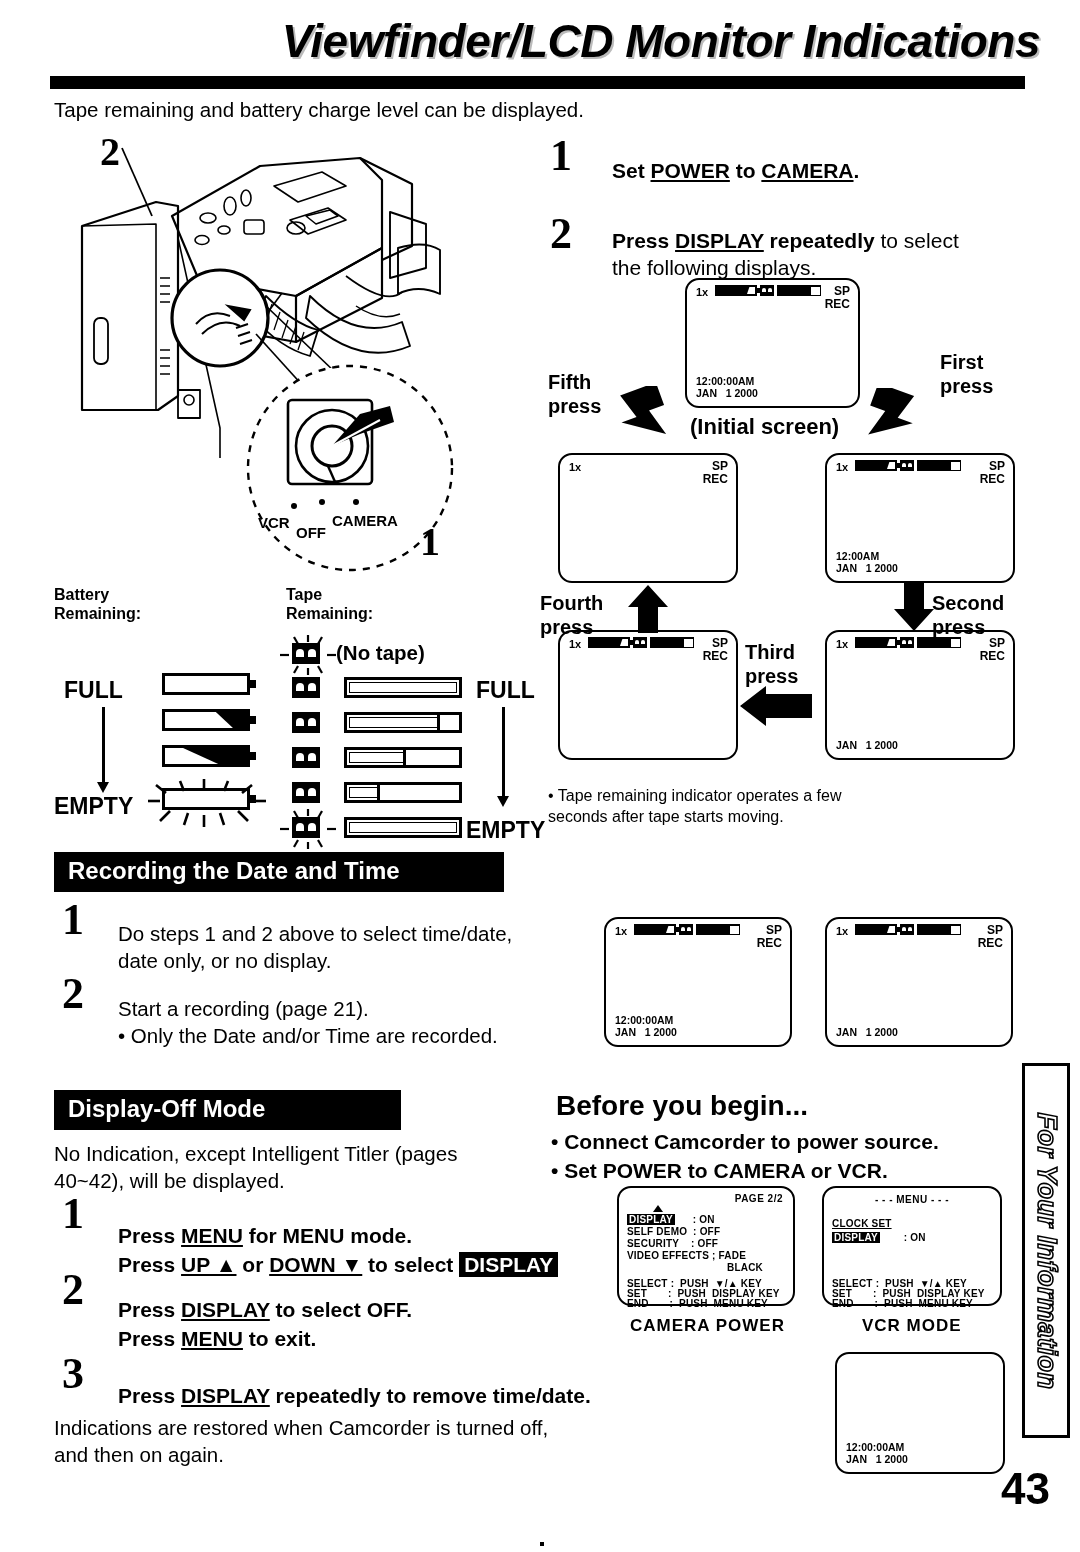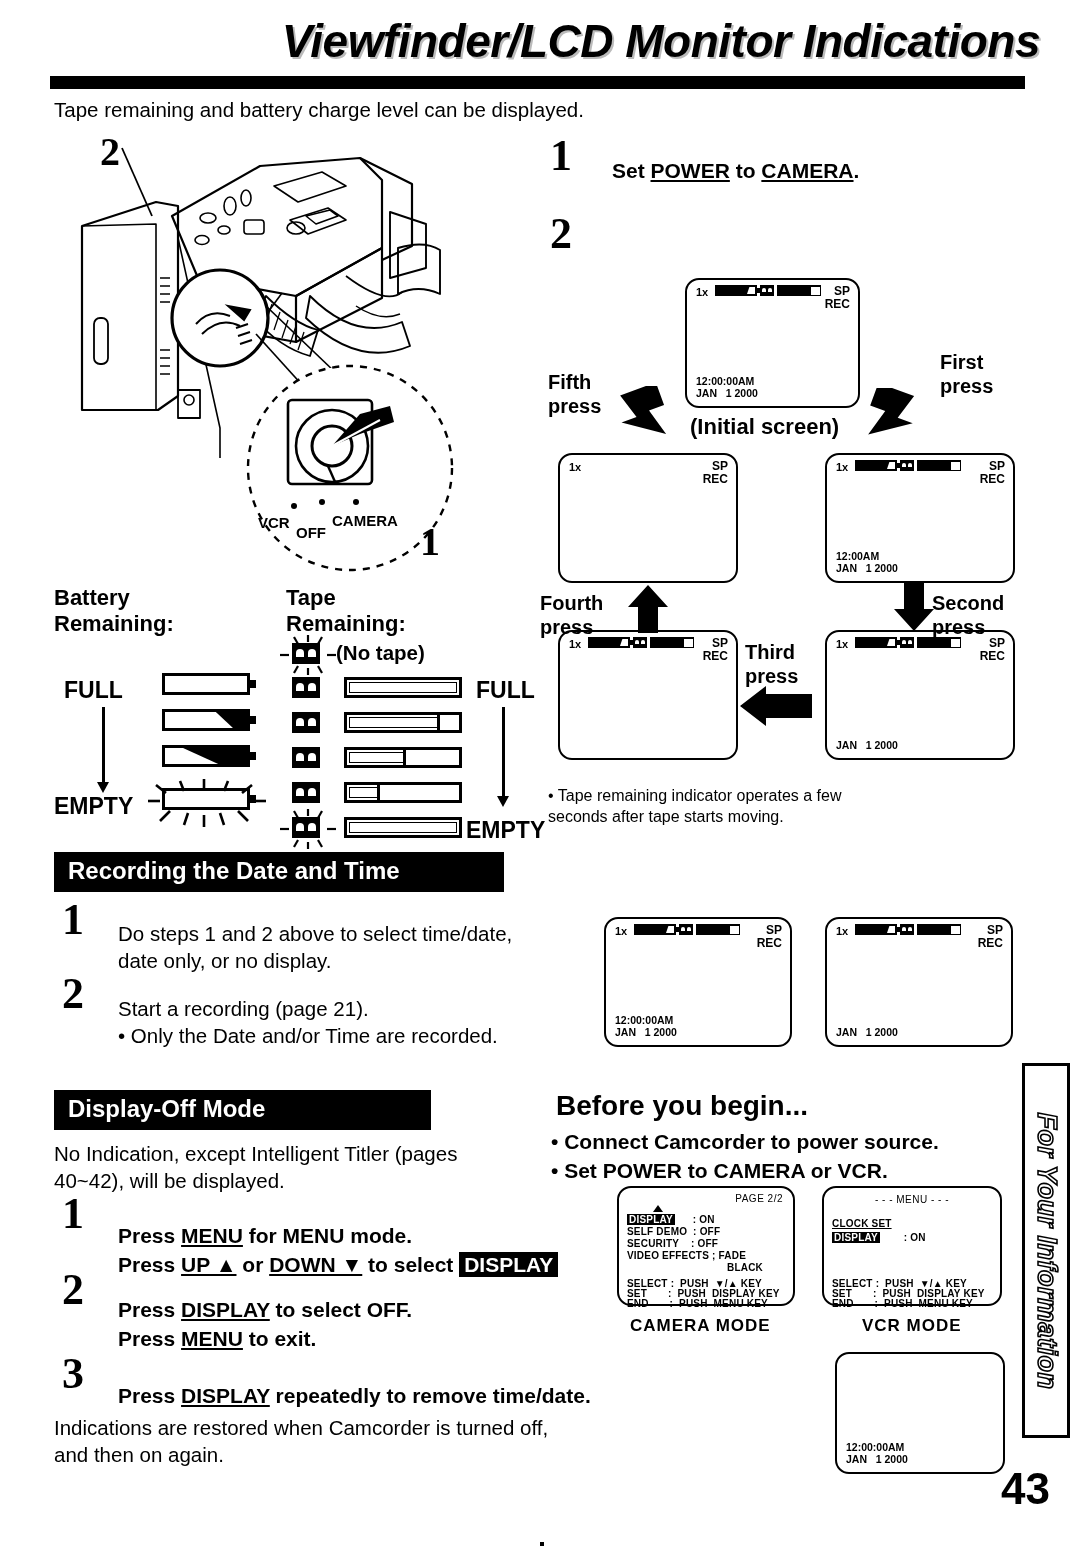--- a/index.html
+++ b/index.html
@@ -73,21 +73,21 @@
   .tape-osd .empty{ position:absolute; right:1px; top:1.5px; height:8px; background:#fff; }
 
   .arrow { position:absolute; }
   .lbl { position:absolute; font-size:20px; font-weight:bold; line-height:1.2; }
   .initial { position:absolute; font-size:22px; font-weight:bold; }
 
   .note { position:absolute; font-size:16px; line-height:1.3; }
 
   
   .legend { position:absolute; left:54px; top:585px; width:495px; height:265px; }
-  .lghead { position:absolute; font-size:22px; font-weight:bold; line-height:1.2; }
+  .lghead { position:absolute; font-size:16px; font-weight:bold; line-height:1.2; }
   .bigword { position:absolute; font-size:23px; font-weight:bold; font-family:"Liberation Sans",sans-serif;}
   .dnarrow { position:absolute; width:3px; background:#000; }
   .dnarrow::after{ content:""; position:absolute; left:-5px; bottom:-10px;
     border-left:6.5px solid transparent; border-right:6.5px solid transparent; border-top:11px solid #000; }
 
   .batt-lg { position:absolute; width:88px; height:22px; border:3.5px solid #000; background:#fff; }
   .batt-lg::after{ content:""; position:absolute; right:-9px; top:4px; width:6px; height:8px; background:#000; }
   .batt-lg .diag { position:absolute; top:0; height:100%; background:#000;
      clip-path:polygon(0 0,100% 0,100% 100%,55% 100%); }
 
@@ -110,21 +110,21 @@
   
   .body { position:absolute; font-size:20.5px; line-height:1.32; }
   .bodyb { position:absolute; font-size:21px; font-weight:bold; line-height:1.38; }
   .badge { background:#000; color:#fff; padding:1px 5px; font-weight:bold; }
 
   
   .menu-vf {
     position:absolute; border:2.5px solid #000; border-radius:14px; background:#fff;
     font-family:"Liberation Sans", sans-serif;
   }
-  .menu-vf .mtitle { position:absolute; font-size:10px; font-weight:normal; letter-spacing:0.5px; }
+  .menu-vf .mtitle { position:absolute; font-size:10px; font-weight:bold; letter-spacing:0.5px; }
   .menu-vf .mrow { position:absolute; font-size:10px; font-weight:bold; white-space:pre; letter-spacing:0.2px;}
   .menu-vf .sel { background:#000; color:#fff; padding:0 2px; }
   .menu-vf .uline { text-decoration:underline; }
   .modelabel { position:absolute; font-size:17px; font-weight:bold; letter-spacing:1px; }
   .caret { position:absolute; width:0;height:0;
      border-left:5px solid transparent;border-right:5px solid transparent;border-bottom:7px solid #000; }
 
   
   .sidetab {
     position:absolute; left:1022px; top:1063px; width:48px; height:375px;
@@ -234,20 +234,24 @@
       </g>
     </svg>
   </div>
 
   <div class="bignum" style="left:550px; top:134px;">1</div>
   <div class="steptext" style="left:612px; top:158px; width:420px;">
     <span>Set </span><span class="u">POWER</span><span> to </span><span class="u">CAMERA</span><span>.</span>
   </div>
 
   <div class="bignum" style="left:550px; top:212px;">2</div>
+  <div class="steptext" style="left:612px; top:228px; width:430px;">
+    <span>Press </span><span class="u">DISPLAY</span><span> repeatedly</span><span class="reg"> to select</span><br>
+    <span class="reg">the following displays.</span>
+  </div>
 
   <div class="cycle">
 
     <div class="vf" style="left:145px; top:0px; width:175px; height:130px;">
       <span class="zoom">1x</span>
       <div class="osd">
         <div class="batt-osd">
             <div class="notch"></div>
           </div>
         <div class="cass-osd"></div>
@@ -471,21 +475,21 @@
         </div>
       <div class="cass-osd"></div>
       <div class="tape-osd">
           <div class="empty" style="width:9px;"></div>
         </div>
     </div>
     <span class="mode">SP<br>REC</span>
     <span class="stamp">JAN   1 2000</span>
   </div>
 
-  <div class="secbar" style="left:54px; top:1090px; width:377px;">Display-Off Mode</div>
+  <div class="secbar" style="left:54px; top:1090px; width:347px;">Display-Off Mode</div>
   <div class="body" style="left:54px; top:1140px; width:500px; white-space:pre-line;">No Indication, except Intelligent Titler (pages
 40~42), will be displayed.</div>
 
   <div class="bignum" style="left:62px; top:1192px;">1</div>
   <div class="bodyb" style="left:118px; top:1222px; width:480px;">
     <span>Press </span><span class="u">MENU</span><span> for MENU mode.</span><br>
     <span>Press </span><span class="u">UP ▲</span><span> or </span><span class="u">DOWN ▼</span><span> to select </span><span class="badge">DISPLAY</span>
   </div>
 
   <div class="bignum" style="left:62px; top:1268px;">2</div>
@@ -513,21 +517,21 @@
     <div class="caret" style="left:34px; top:17px;"></div>
     <span class="mrow" style="left:8px; top:26px;"><span class="sel">DISPLAY</span>      <span>:</span> <span>ON</span></span>
     <span class="mrow" style="left:8px; top:38px;"><span>SELF DEMO</span>  <span>:</span> <span>OFF</span></span>
     <span class="mrow" style="left:8px; top:50px;"><span>SECURITY</span>    <span>:</span> <span>OFF</span></span>
     <span class="mrow" style="left:8px; top:62px;"><span>VIDEO EFFECTS</span> <span>;</span> <span>FADE</span></span>
     <span class="mrow" style="left:108px; top:74px;">BLACK</span>
     <span class="mrow" style="left:8px; top:90px;">SELECT :  PUSH  ▼/▲ KEY</span>
     <span class="mrow" style="left:8px; top:100px;">SET       :  PUSH  DISPLAY KEY</span>
     <span class="mrow" style="left:8px; top:110px;">END       :  PUSH  MENU KEY</span>
   </div>
-  <div class="modelabel" style="left:630px; top:1316px;">CAMERA  MODE</div>
+  <div class="modelabel" style="left:630px; top:1316px;">CAMERA  POWER</div>
 
   <div class="menu-vf" style="left:822px; top:1186px; width:180px; height:120px;">
     <span class="mtitle" style="left:0; right:0; top:6px; text-align:center;">- - -  MENU  - - -</span>
     <span class="mrow uline" style="left:8px; top:30px;">CLOCK SET</span>
     <span class="mrow" style="left:8px; top:44px;"><span class="sel">DISPLAY</span>        <span>:</span> <span>ON</span></span>
     <span class="mrow" style="left:8px; top:90px;">SELECT :  PUSH  ▼/▲ KEY</span>
     <span class="mrow" style="left:8px; top:100px;">SET       :  PUSH  DISPLAY KEY</span>
     <span class="mrow" style="left:8px; top:110px;">END       :  PUSH  MENU KEY</span>
   </div>
   <div class="modelabel" style="left:862px; top:1316px;">VCR  MODE</div>

